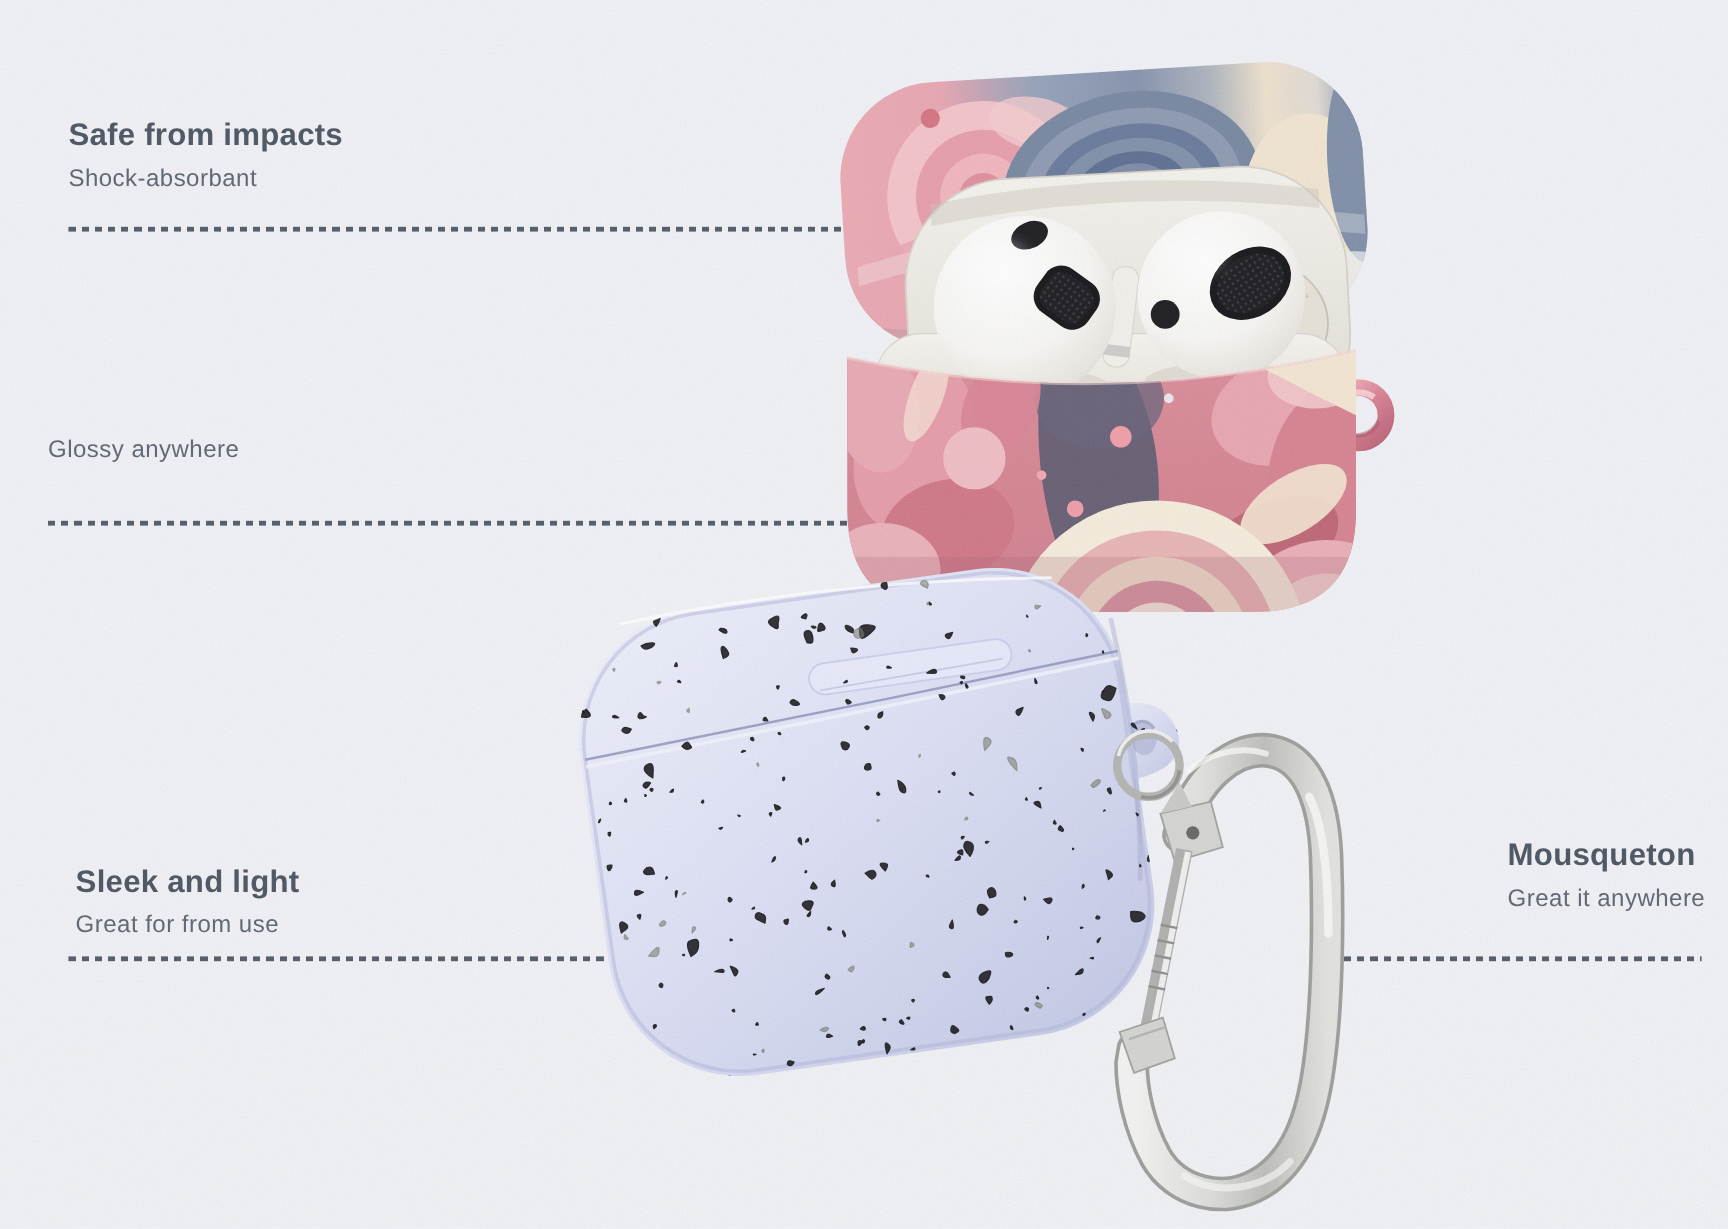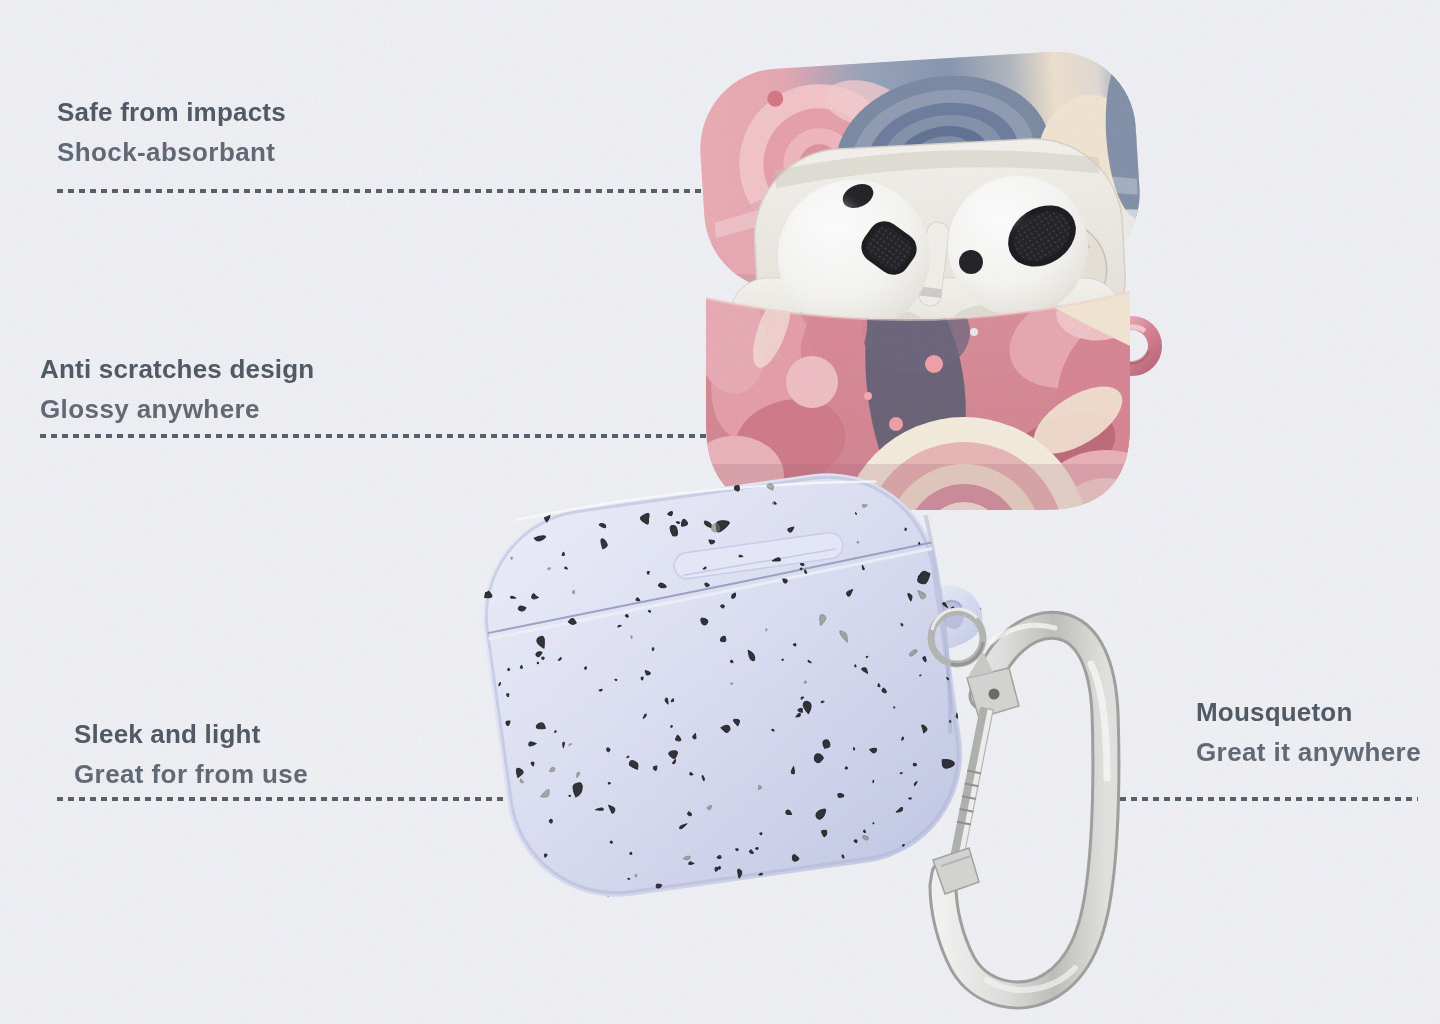--- a/index.html
+++ b/index.html
@@ -2,24 +2,24 @@
 <html style="--title: #47515d; --subtitle: #59626f; --dash: #4e5864; --background: #f0f1f6; --floral-pink: #d98b98; --floral-blue: #7b8aa6; --floral-cream: #f2e5d1; --lavender: #dadef5; --speckle: #17171b; --metal: #d8d8d5;"><head>
 <meta charset="utf-8">
 <style>
   html,body{margin:0;padding:0;}
   body{background:var(--background,#f0f1f6);font-family:"Liberation Sans",sans-serif;}
   .stage{position:relative;width:1440px;height:1024px;overflow:hidden;background:var(--background,#f0f1f6);}
 
   
   .callout{position:absolute;z-index:5;}
   .callout .title{margin:0;font-size:26px;font-weight:700;color:var(--title,#47515d);letter-spacing:.2px;line-height:1.2;}
-  .callout .sub{margin:9px 0 0;font-size:26px;font-weight:700;color:var(--subtitle,#59626f);letter-spacing:.4px;line-height:1.2;}
+  .callout .sub{margin:9px 0 0;font-size:20px;font-weight:400;color:var(--subtitle,#59626f);letter-spacing:.4px;line-height:1.2;}
   .c1{left:57px;top:97px;}
   .c2{left:40px;top:354px;}
-  .c3{left:74px;top:719px;}
+  .c3{left:63px;top:719px;}
   .c4{right:19px;top:697px;text-align:left;}
 
   
   .dash{position:absolute;height:4px;z-index:1;
         background:repeating-linear-gradient(90deg,var(--dash,#4e5864) 0 6px,transparent 6px 11px);}
   .d1{left:57px;top:189px;width:644px;}
   .d2{left:40px;top:434px;width:676px;}
   .d3{left:57px;top:797px;width:466px;}
   .d4{left:1120px;top:797px;width:298px;}
 
@@ -39,21 +39,20 @@
 
 <div class="stage">
 
   <div class="callout c1">
     <h3 class="title">Safe from impacts</h3>
     <p class="sub">Shock-absorbant</p>
   </div>
   <div class="dash d1"></div>
 
   <div class="callout c2">
-    <h3 class="title">Anti scratches design</h3>
     <p class="sub">Glossy anywhere</p>
   </div>
   <div class="dash d2"></div>
 
   <div class="callout c3">
     <h3 class="title">Sleek and light</h3>
     <p class="sub">Great for from use</p>
   </div>
   <div class="dash d3"></div>
 

